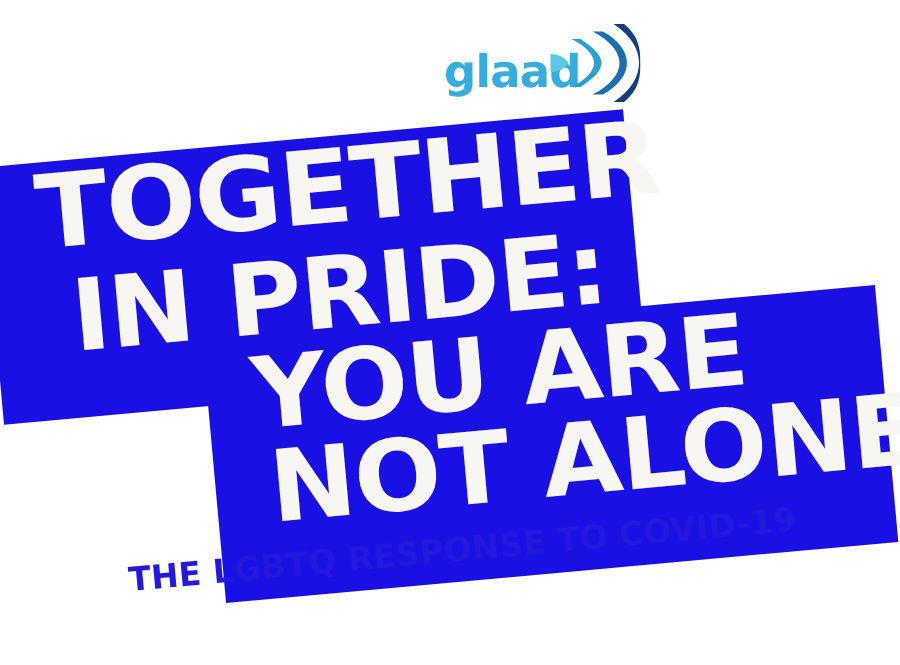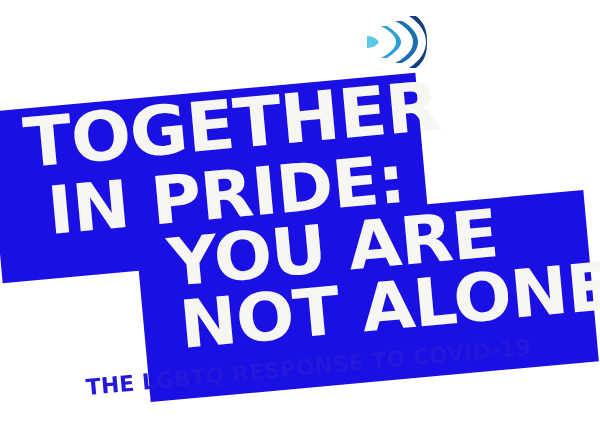--- a/index.html
+++ b/index.html
@@ -122,20 +122,21 @@
     transform: rotate(-5.2deg) scaleX(0.99);
     transform-origin: 0% 50%;
   }
 </style>
 </head>
 <body>
 
 <div id="poster">
 
   <div class="logo">
+    <div class="logo-wordmark">glaad</div>
     <svg class="logo-waves" viewBox="0 0 62 56">
       <path d="M2 22 C8 22 12 25 14 28 C12 31 8 34 2 34 Z" fill="#5BC8E8"></path>
       <path d="M16 12 C26 17 31 23 31 28 C31 33 26 39 16 44 L22 44 C31 38 36 33 36 28 C36 23 31 18 22 12 Z" fill="#2E9FD4"></path>
       <path d="M30 7 C42 13 48 21 48 28 C48 35 42 43 30 49 L37 49 C48 43 53 35 53 28 C53 21 48 13 37 7 Z" fill="#1C6FAF"></path>
       <path d="M44 2 C56 10 61 19 61 28 C61 37 56 46 44 54 L51 54 C61 46 62 37 62 28 C62 19 61 10 51 2 Z" fill="#153E7E"></path>
     </svg>
   </div>
 
   <div class="block block-top"></div>
   <div class="block block-bottom"></div>

